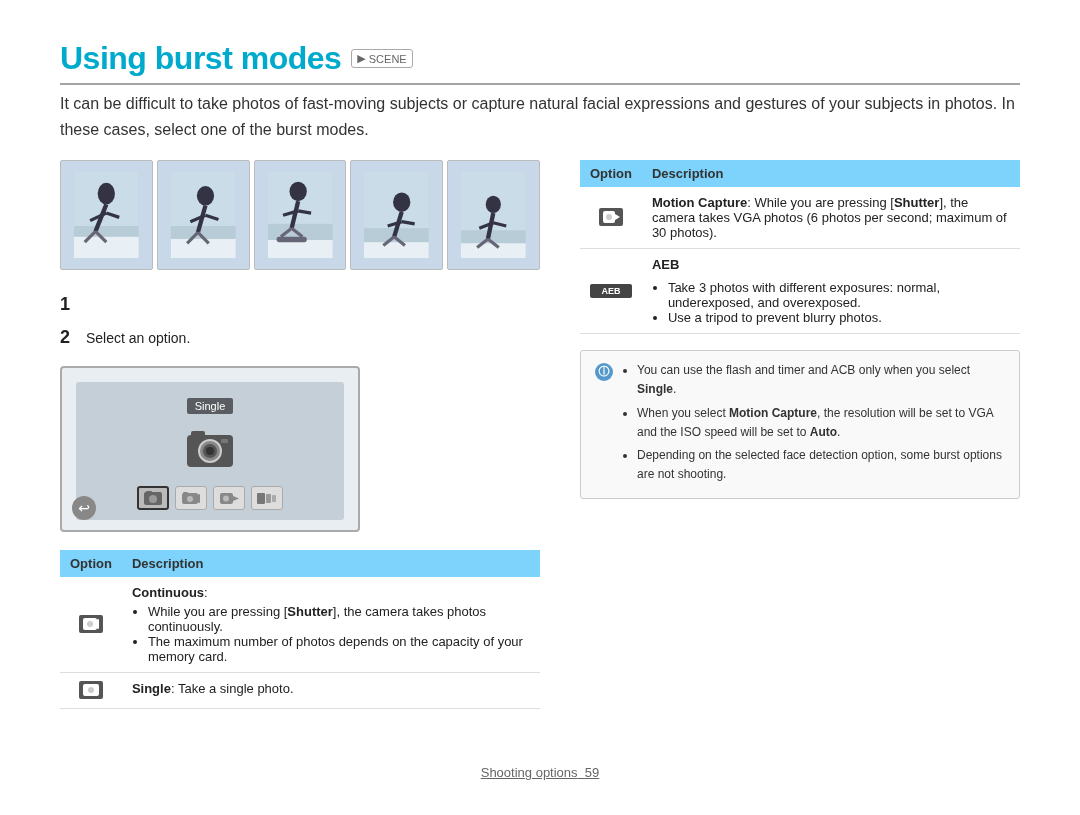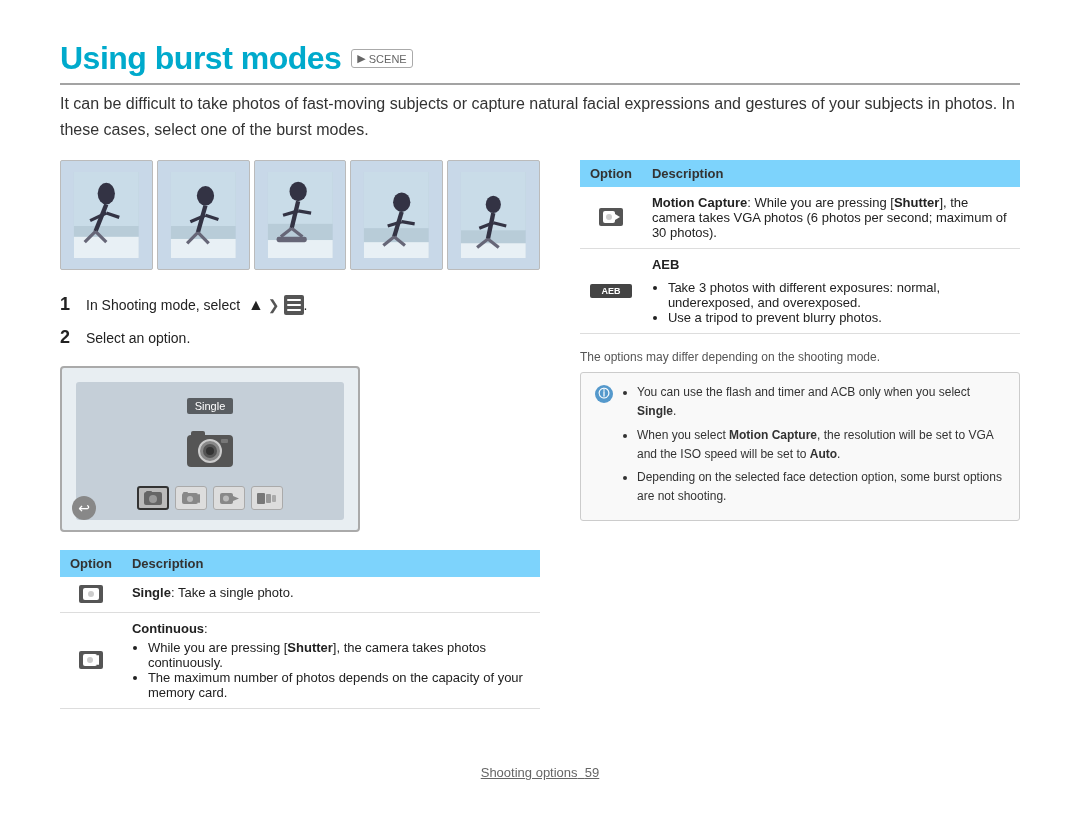--- a/index.html
+++ b/index.html
@@ -411,34 +411,20 @@
           <line x1="25" y1="62" x2="35" y2="70" stroke="#667" stroke-width="3"></line>
           <line x1="30" y1="47" x2="17" y2="52" stroke="#334" stroke-width="3"></line>
           <line x1="30" y1="47" x2="42" y2="50" stroke="#334" stroke-width="3"></line>
         </svg>
       </div>
     </div>
 
     <div class="steps">
       <div class="step">
         <span class="step-num">1</span>
-        <span class="step-text">
-          In Shooting mode, select
-          <span class="step-icons">
-            <span style="font-size:16px;">▲</span>
-            <span class="arrow-icon">❯</span>
-            <span class="step-icon">
-              <svg width="14" height="12" viewBox="0 0 14 12">
-                  <rect y="0" width="14" height="2" fill="#fff" rx="1"></rect>
-                  <rect y="5" width="14" height="2" fill="#fff" rx="1"></rect>
-                  <rect y="10" width="14" height="2" fill="#fff" rx="1"></rect>
-                </svg>
-            </span>
-          </span>.
-        </span>
       </div>
       <div class="step">
         <span class="step-num">2</span>
         <span class="step-text">Select an option.</span>
       </div>
     </div>
 
     <div class="camera-ui">
       <div class="camera-ui-inner">
         <div style="display:flex; flex-direction:column; align-items:center; gap:4px;">
@@ -495,45 +481,45 @@
         <tr>
           <th>Option</th>
           <th>Description</th>
         </tr>
       </thead>
       <tbody>
         <tr>
           <td class="icon-cell">
             <div class="table-icon">
               <svg width="18" height="14" viewBox="0 0 18 14">
-                  <rect x="1" y="1" width="16" height="12" rx="2" fill="#fff"></rect>
-                  <circle cx="9" cy="7" r="3" fill="#ccc"></circle>
-                </svg>
-            </div>
-          </td>
-          <td>
-            <span class="bold">Single</span><span>: Take a single photo.</span>
-          </td>
-        </tr>
-        <tr>
-          <td class="icon-cell">
-            <div class="table-icon">
-              <svg width="18" height="14" viewBox="0 0 18 14">
                   <rect x="1" y="1" width="14" height="12" rx="2" fill="#fff"></rect>
                   <rect x="15" y="2" width="2" height="10" rx="1" fill="#fff"></rect>
                   <circle cx="8" cy="7" r="3" fill="#ccc"></circle>
                 </svg>
             </div>
           </td>
           <td>
             <p><span class="bold">Continuous</span><span>:</span></p>
             <ul style="padding-left: 16px; margin-top: 4px;">
               <li>While you are pressing [<span class="bold">Shutter</span>], the camera takes photos continuously.</li>
               <li>The maximum number of photos depends on the capacity of your memory card.</li>
             </ul>
+          </td>
+        </tr>
+        <tr>
+          <td class="icon-cell">
+            <div class="table-icon">
+              <svg width="18" height="14" viewBox="0 0 18 14">
+                  <rect x="1" y="1" width="16" height="12" rx="2" fill="#fff"></rect>
+                  <circle cx="9" cy="7" r="3" fill="#ccc"></circle>
+                </svg>
+            </div>
+          </td>
+          <td>
+            <span class="bold">Single</span><span>: Take a single photo.</span>
           </td>
         </tr>
       </tbody>
     </table>
 
   </div>
 
   <div class="right-column">
 
     <table class="option-table">
@@ -566,21 +552,20 @@
             <p class="bold">AEB</p>
             <ul style="padding-left: 16px; margin-top: 8px;">
               <li>Take 3 photos with different exposures: normal, underexposed, and overexposed.</li>
               <li>Use a tripod to prevent blurry photos.</li>
             </ul>
           </td>
         </tr>
       </tbody>
     </table>
 
-    <p class="may-differ">The options may differ depending on the shooting mode.</p>
 
     <div class="note-box">
       <div class="note-icon">ⓘ</div>
       <div class="note-content">
         <ul>
           <li>You can use the flash and timer and ACB only when you select <span class="bold">Single</span>.</li>
           <li>When you select <span class="bold">Motion Capture</span>, the resolution will be set to VGA and the ISO speed will be set to <span class="bold">Auto</span>.</li>
           <li>Depending on the selected face detection option, some burst options are not shooting.</li>
         </ul>
       </div>

